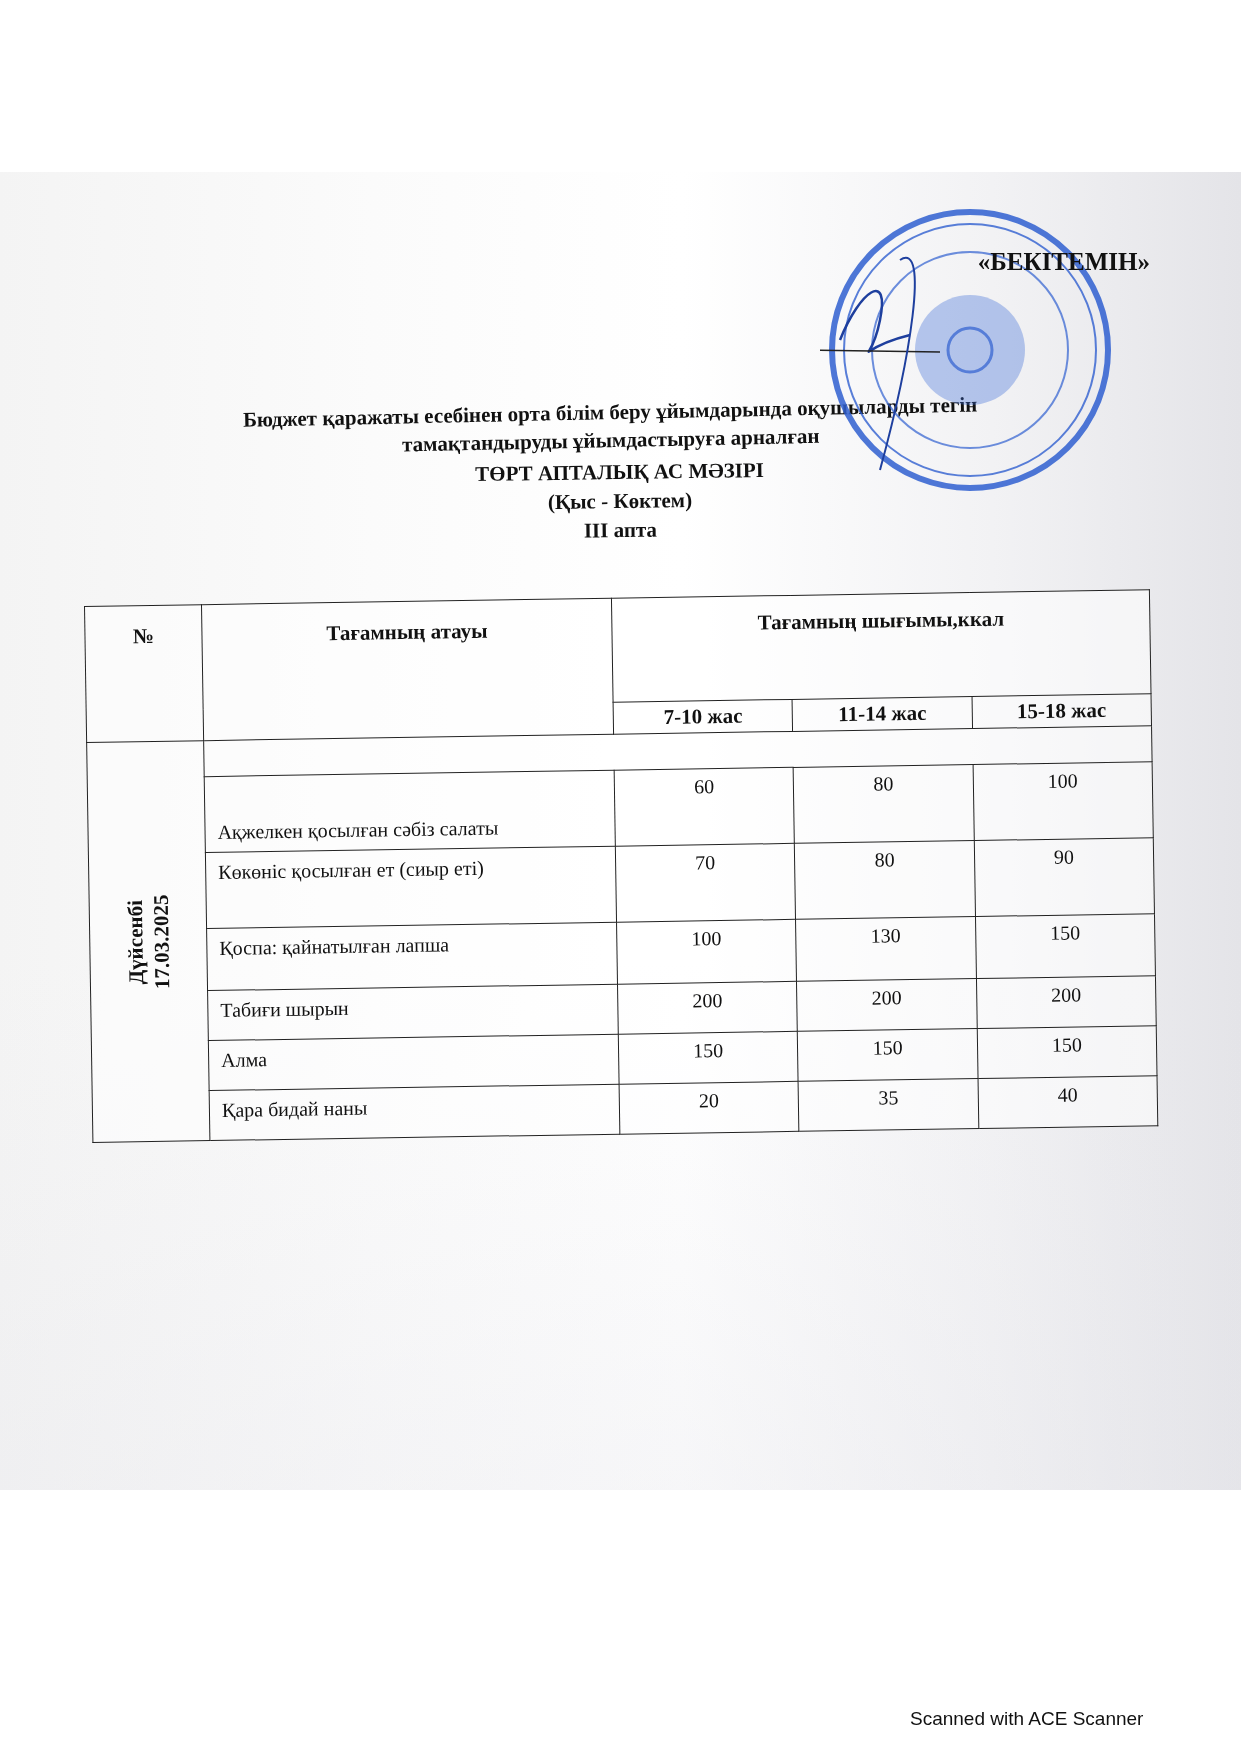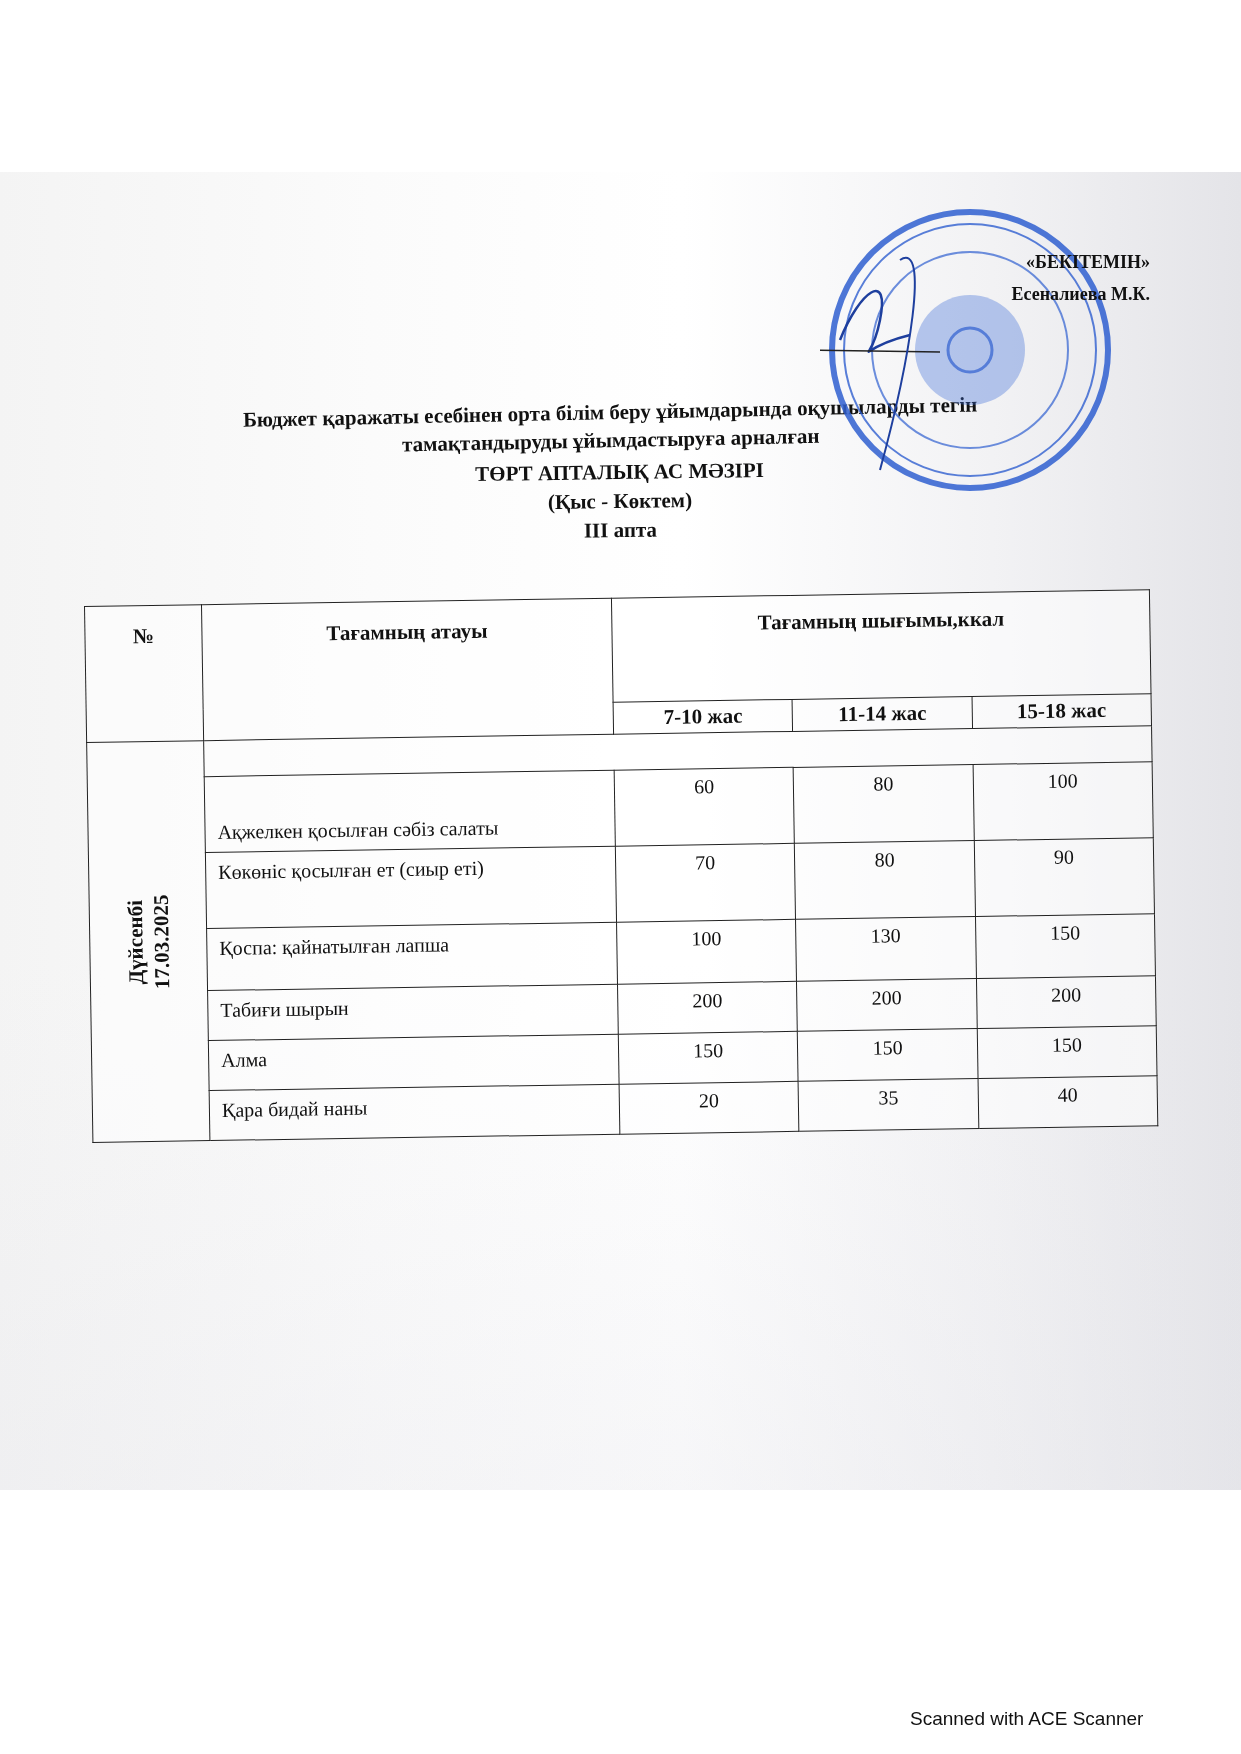--- a/index.html
+++ b/index.html
@@ -2,21 +2,21 @@
 <html><head>
 <meta charset="utf-8">
 <style>
   html, body { margin:0; padding:0; }
   body { width:1241px; height:1754px; background:#ffffff; position:relative; overflow:hidden;
          font-family:"Liberation Serif", serif; color:#111; }
   .photo { position:absolute; left:0; top:172px; width:1241px; height:1318px;
            background:linear-gradient(90deg,#f4f4f4 0%,#fbfbfb 30%,#ffffff 55%,#f2f2f4 80%,#e4e4e8 100%); }
   .photo-inner { position:absolute; inset:0;
            background:linear-gradient(180deg,rgba(255,255,255,0) 0%,rgba(255,255,255,0) 60%,rgba(230,230,235,0.35) 100%); }
-  .approve { position:absolute; left:820px; top:246px; width:330px; text-align:right; font-weight:bold; font-size:18px; line-height:32px; z-index:3; }
+  .approve { position:absolute; left:820px; top:246px; width:330px; text-align:right; font-weight:bold; font-size:25px; line-height:32px; z-index:3; }
   .stamp { position:absolute; left:820px; top:200px; width:300px; height:300px; z-index:2; }
   .headline { position:absolute; left:140px; top:408px; width:940px; text-align:center; font-weight:bold; font-size:21px; line-height:28px; transform:rotate(-1.2deg); transform-origin:left top; z-index:1; }
   .title-block { position:absolute; left:300px; top:458px; width:640px; text-align:center; font-weight:bold; font-size:21px; line-height:29px; transform:rotate(-0.8deg); }
   .tablewrap { position:absolute; left:84px; top:606px; width:1066px; transform:rotate(-0.9deg); transform-origin:left top; }
   table { border-collapse:collapse; width:100%; table-layout:fixed; background:rgba(255,255,255,0.55); }
   td, th { border:1.2px solid #222; font-size:20px; padding:0; }
   th { font-weight:bold; font-size:21px; }
   .c-no { width:117px; }
   .c-name { width:410px; }
   .num { text-align:center; vertical-align:top; padding-top:6px; }
@@ -38,21 +38,20 @@
   <circle cx="150" cy="150" r="98" fill="none" stroke="#2f5fd0" stroke-width="2" opacity="0.7"></circle>
   <circle cx="150" cy="150" r="55" fill="#3a6ad8" opacity="0.35"></circle>
   <circle cx="150" cy="150" r="22" fill="none" stroke="#2f5fd0" stroke-width="3" opacity="0.7"></circle>
   <path d="M20 140 C 40 90, 70 70, 60 120 S 30 150, 90 135" fill="none" stroke="#1e3f9e" stroke-width="2.5"></path>
   <path d="M-10 150 L 120 152" stroke="#222" stroke-width="1.5"></path>
   <path d="M80 60 C 110 40, 90 160, 60 270" fill="none" stroke="#1e3f9e" stroke-width="2"></path>
 </svg>
 
 <div class="approve">
   <div>«БЕКІТЕМІН»</div>
-  <div>Есеналиева М.К.</div>
 </div>
 
 <div class="headline">
   <div>Бюджет қаражаты есебінен орта білім беру ұйымдарында оқушыларды тегін</div>
   <div>тамақтандыруды ұйымдастыруға арналған</div>
 </div>
 
 <div class="title-block">
   <div>ТӨРТ АПТАЛЫҚ АС МӘЗІРІ</div>
   <div>(Қыс - Көктем)</div>

